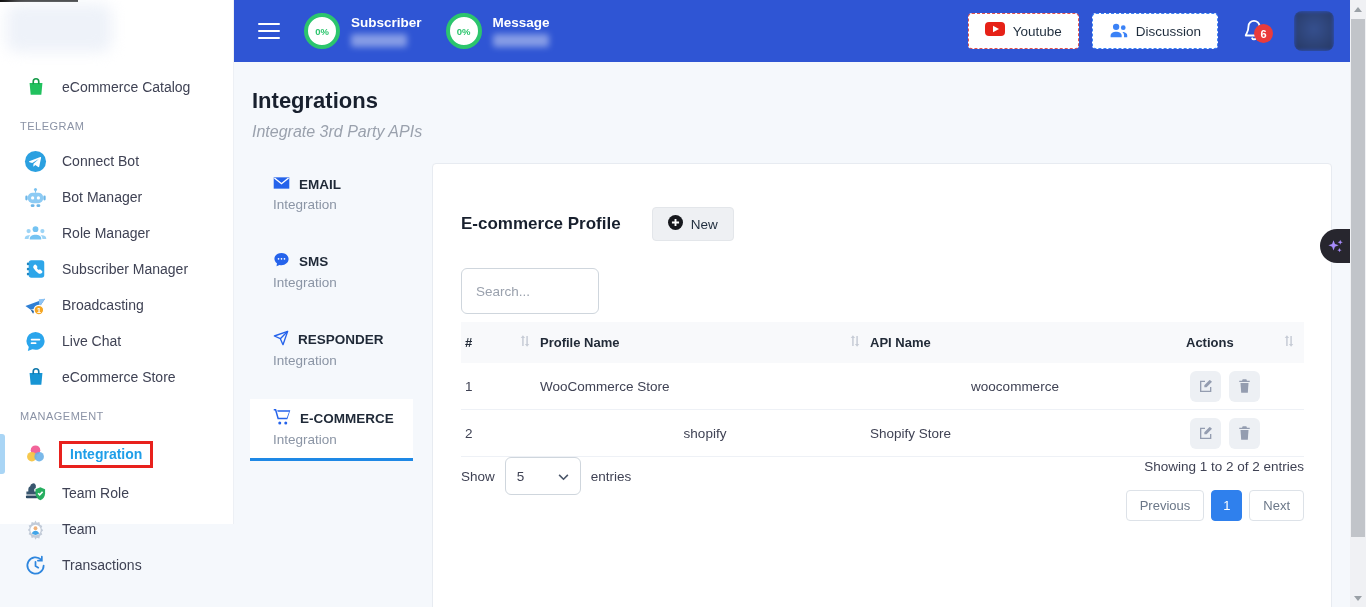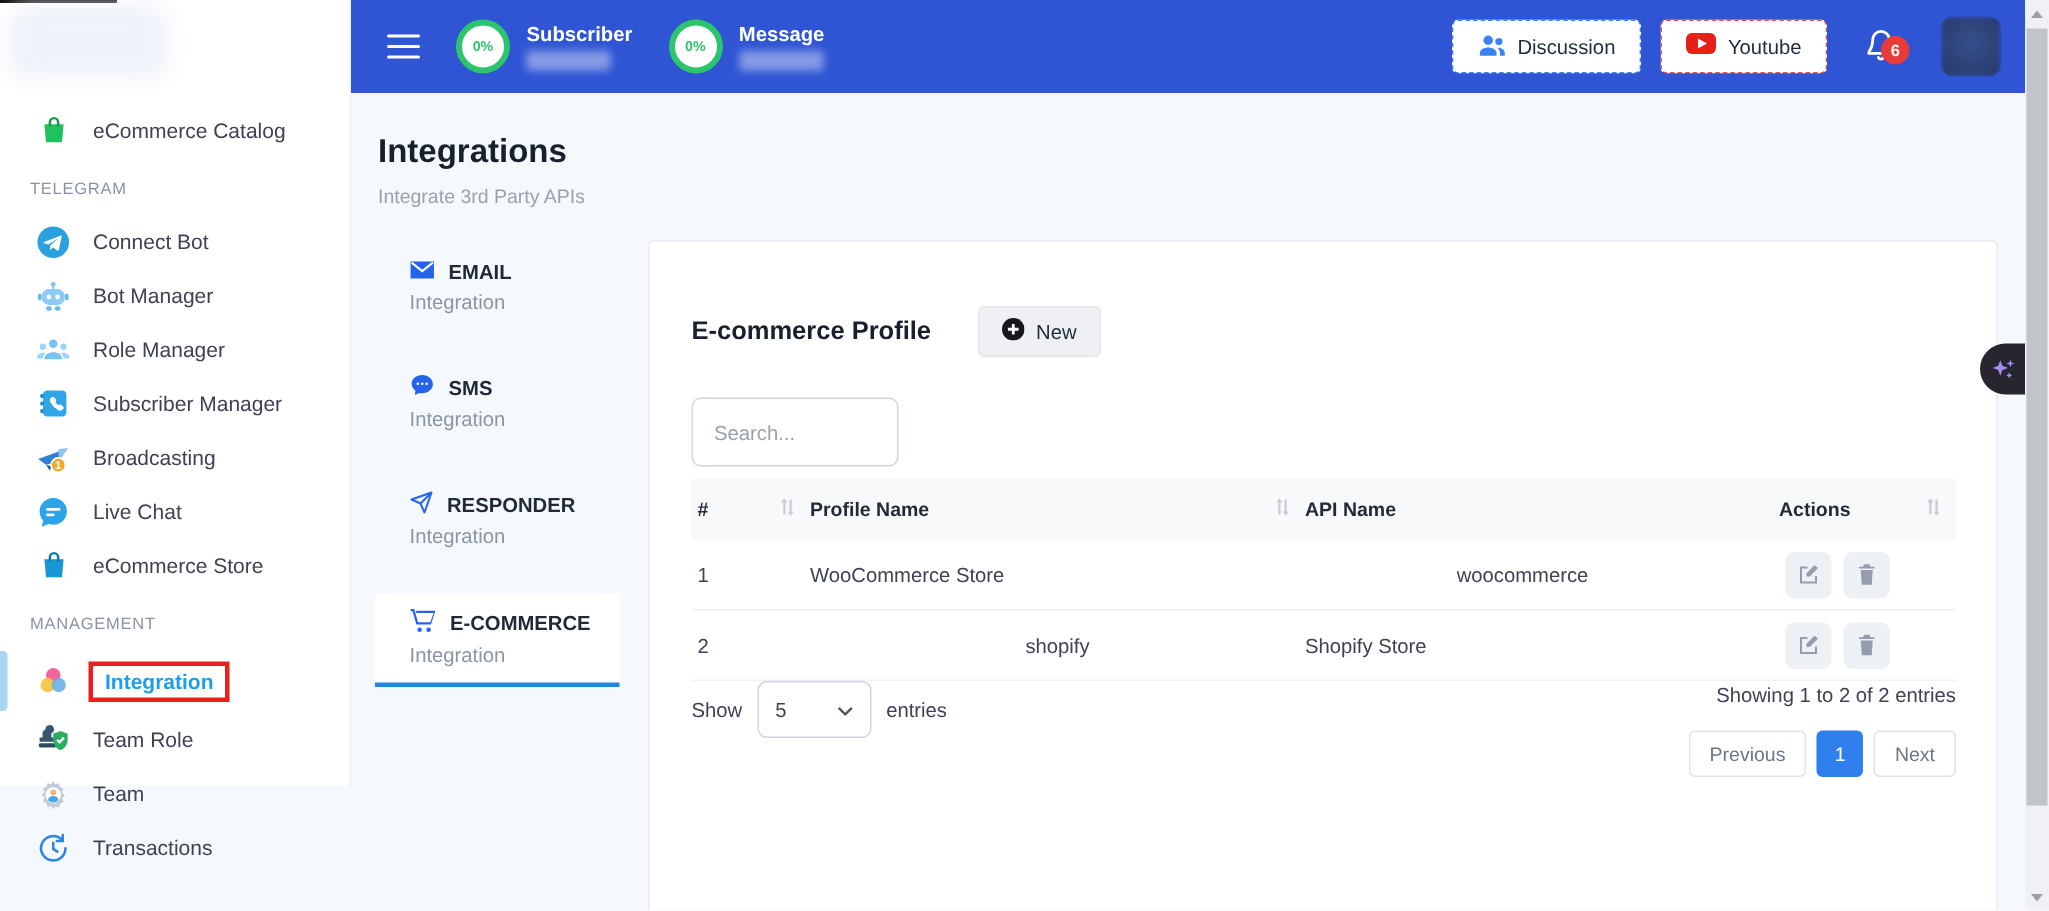--- a/index.html
+++ b/index.html
@@ -43,21 +43,21 @@
     color:#3f4254;cursor:pointer;position:relative;}
   .side-item .icn{width:23px;height:23px;flex:none;display:flex;align-items:center;justify-content:center;}
   .section-label{padding:15px 0 11px 20px;font-size:11px;color:#8a92a5;letter-spacing:.5px;font-weight:500;}
   .active-bar{position:absolute;left:0;top:1px;bottom:1px;width:5px;background:#a9d5f5;border-radius:0 3px 3px 0;}
   .red-box{border:3px solid #e8211d;padding:2px 8px 3px 8px;margin-left:-3px;}
   .active-lbl{color:#1e9ee8;font-weight:bold;}
   
   .main{position:absolute;left:233px;top:62px;width:1117px;height:545px;background:#f5f8fc;overflow:hidden;}
   .page-head{padding:26px 0 0 19px;}
   .page-title{font-size:22px;font-weight:bold;color:#18202e;}
-  .page-sub{font-size:13px;color:#9aa1ad;margin-top:9px;}
+  .page-sub{font-size:16px;color:#9aa1ad;margin-top:9px;font-style:italic;}
   .content{display:flex;margin-top:22px;align-items:flex-start;}
   .subnav{width:163px;margin-left:17px;flex:none;padding-top:4px;}
   .subnav-item{padding:9px 0 11px 23px;margin-bottom:20px;cursor:pointer;}
   .subnav-item .t{display:flex;align-items:center;gap:9px;font-size:13.5px;font-weight:bold;color:#1f2937;}
   .subnav-item .s{font-size:13.5px;color:#8b95a5;margin-top:4px;}
   .subnav-item.active{background:#fff;border-bottom:3px solid #1e88e5;margin-bottom:0;}
   
   .card{flex:1;margin-left:19px;margin-right:18px;background:#fff;border:1px solid #e7ebf1;
     border-radius:4px;height:480px;box-sizing:border-box;padding:0 27px 0 28px;}
   .panel-head{display:flex;align-items:center;margin-top:43px;}
@@ -126,39 +126,39 @@
     <div class="stat-circle">
       <span>0%</span>
     </div>
     <div class="stat-col">
       <span class="stat-label">Message</span>
       <span class="stat-blur"></span>
     </div>
   </div>
 
   <div class="top-actions">
+    <div class="top-btn youtube">
+      <span>
+        <svg width="20" height="15" viewBox="0 0 20 15">
+            <rect width="20" height="14" rx="4" fill="#e62117"></rect>
+            <path d="M8 3.7l6 3.3-6 3.3z" fill="#fff"></path>
+          </svg>
+      </span>
+      <span>Youtube</span>
+    </div>
     <div class="top-btn discussion">
       <span>
         <svg width="19" height="16" viewBox="0 0 24 20" fill="#3b82f6">
             <circle cx="9" cy="6" r="4"></circle>
             <path d="M2 17c0-3 3.5-4.8 7-4.8s7 1.8 7 4.8v2H2z"></path>
             <circle cx="18" cy="7" r="3"></circle>
             <path d="M18.5 12.4c2.3.6 4.5 2 4.5 4.1V19h-4v-2c0-1.8-.8-3.3-2.1-4.4.5-.2 1-.2 1.6-.2z"></path>
           </svg>
       </span>
       <span>Discussion</span>
-    </div>
-    <div class="top-btn youtube">
-      <span>
-        <svg width="20" height="15" viewBox="0 0 20 15">
-            <rect width="20" height="14" rx="4" fill="#e62117"></rect>
-            <path d="M8 3.7l6 3.3-6 3.3z" fill="#fff"></path>
-          </svg>
-      </span>
-      <span>Youtube</span>
     </div>
     <div class="bell-wrap">
       <svg width="22" height="24" viewBox="0 0 24 26" fill="none" stroke="#ffffff" stroke-width="2" stroke-linecap="round" stroke-linejoin="round">
           <path d="M18 9a6 6 0 1 0-12 0c0 7-3 8-3 10h18c0-2-3-3-3-10"></path>
           <path d="M10 22a2.2 2.2 0 0 0 4 0"></path>
         </svg>
       <span class="badge">6</span>
     </div>
     <div class="avatar">
         <div class="blurbox"></div>

